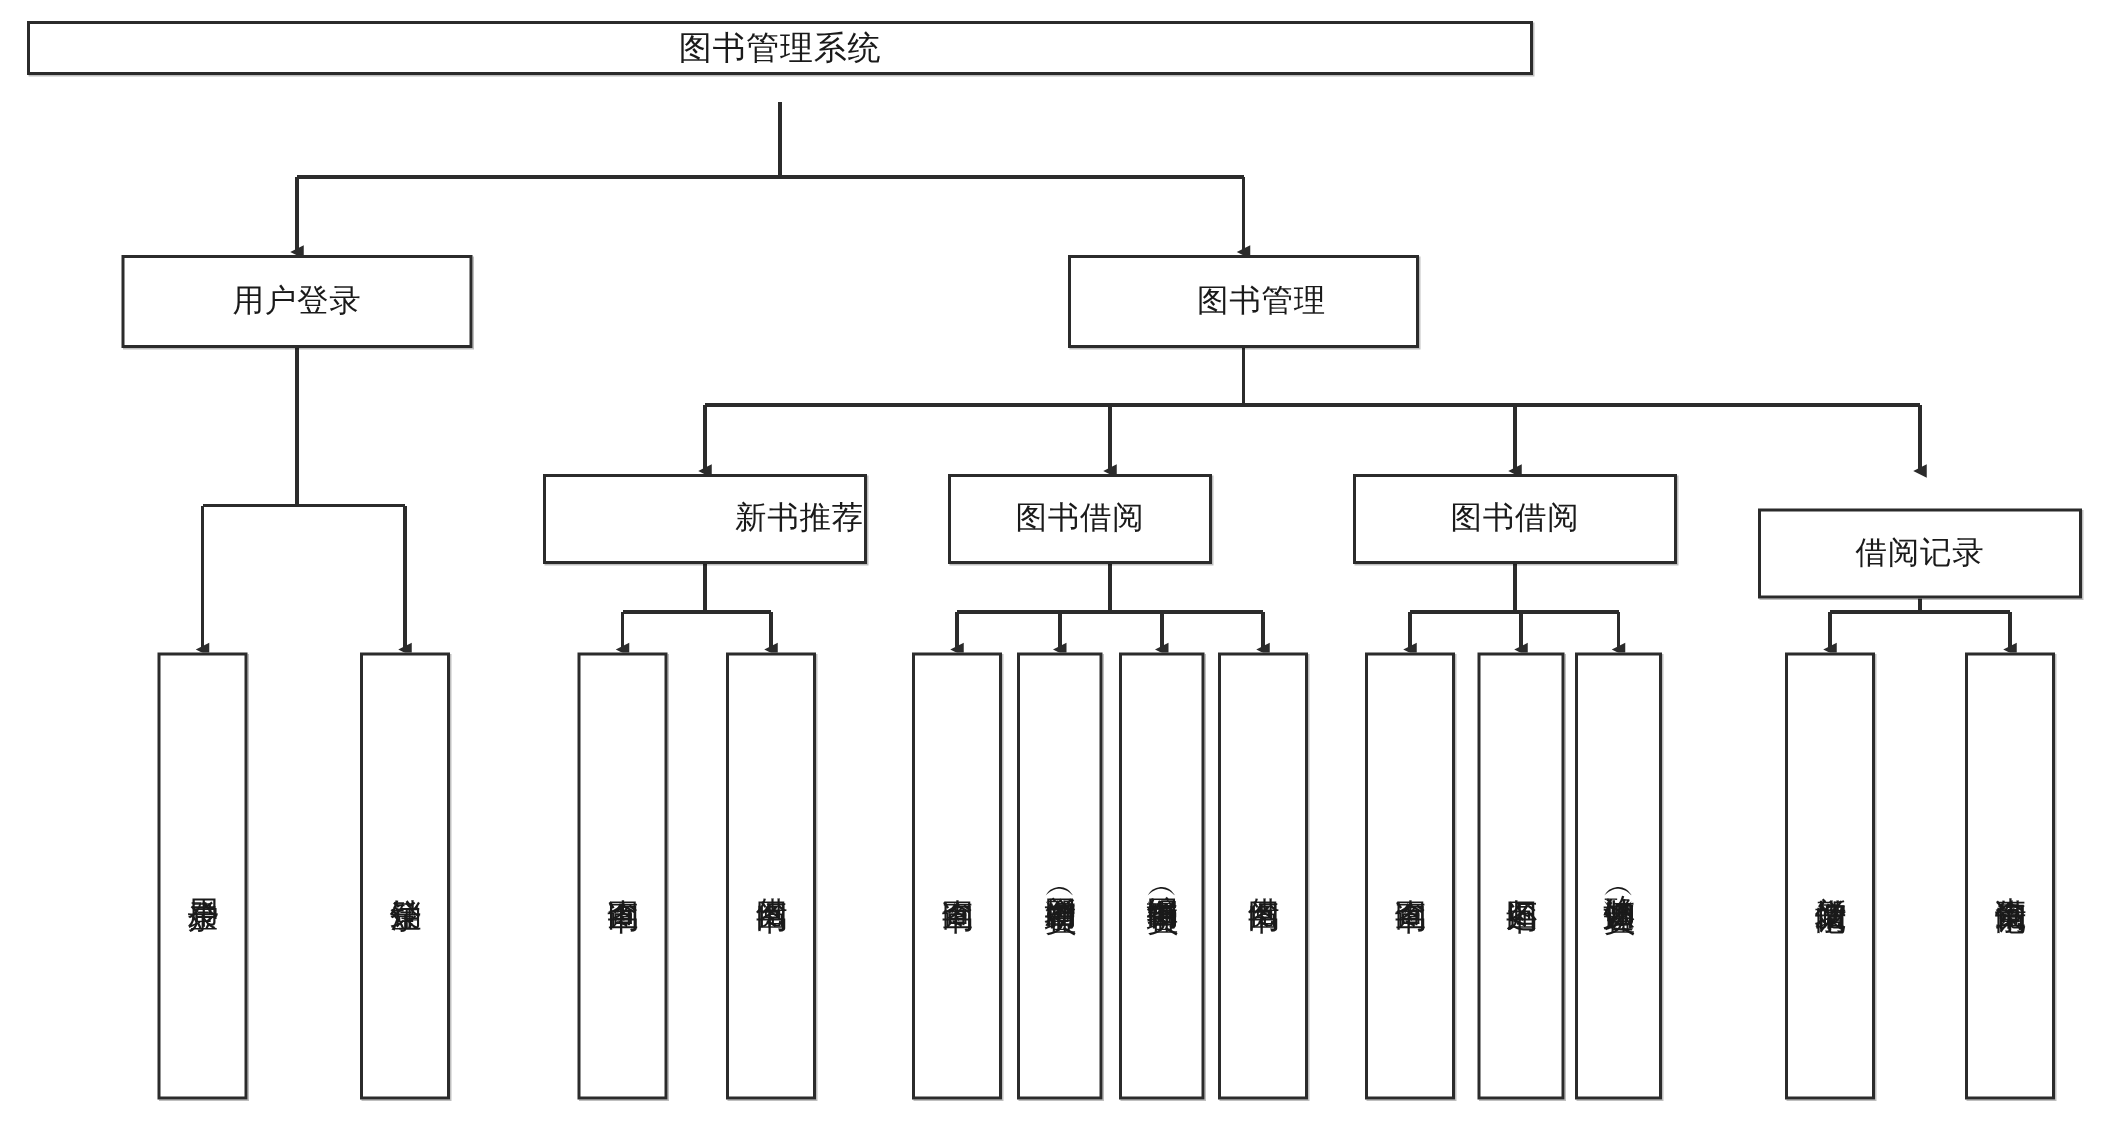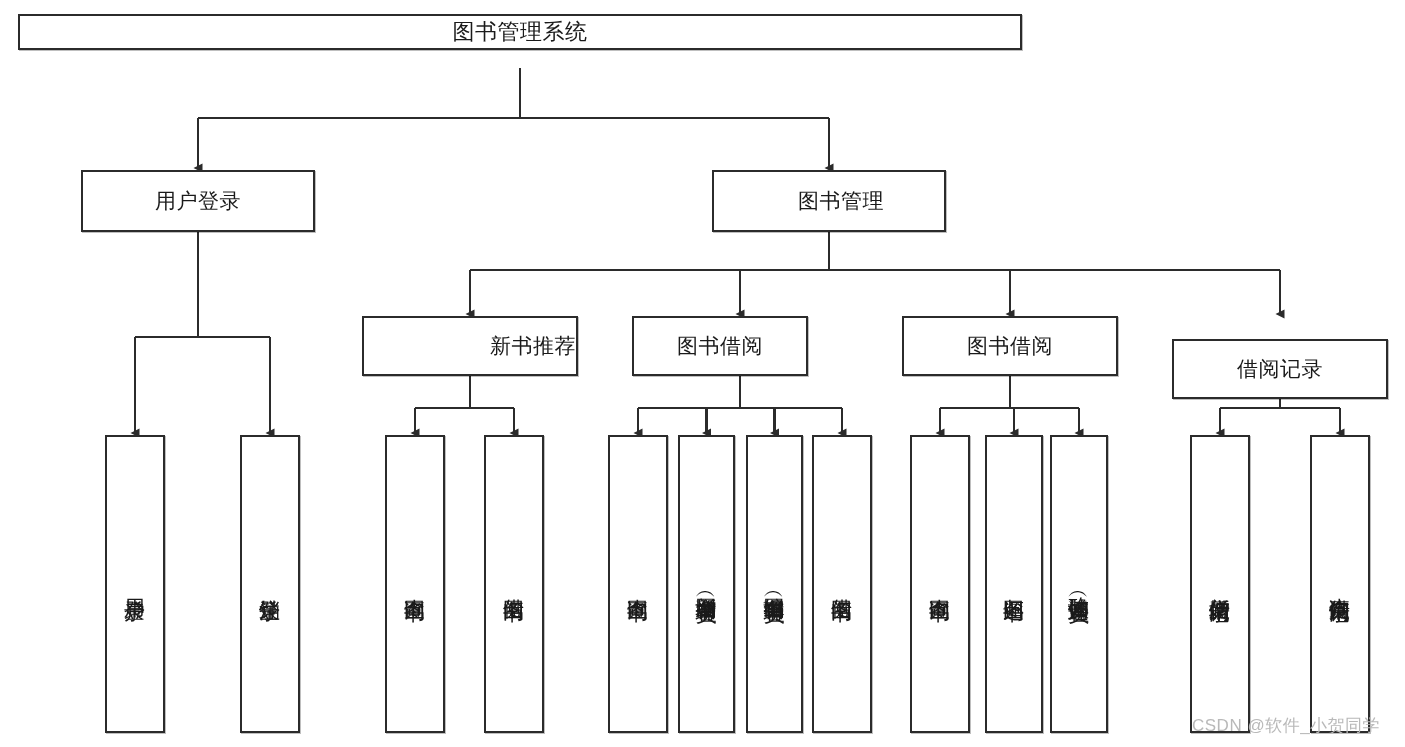--- a/index.html
+++ b/index.html
@@ -171,14 +171,13 @@
         <span class="node-label">确认归还（管理员）</span>
       </div>
       <div class="node vertical" style="left: 1190px; top: 435px; width: 60px; height: 298px;">
         <span class="node-label">新增借阅记录</span>
       </div>
       <div class="node vertical" style="left: 1310px; top: 435px; width: 60px; height: 298px;">
         <span class="node-label">查询借阅记录</span>
       </div>
     </div>
 
-  <div class="watermark" style="left: 1192px; top: 714px;">CSDN @软件_小贺同学</div>
 </div>
 
 </body></html>

